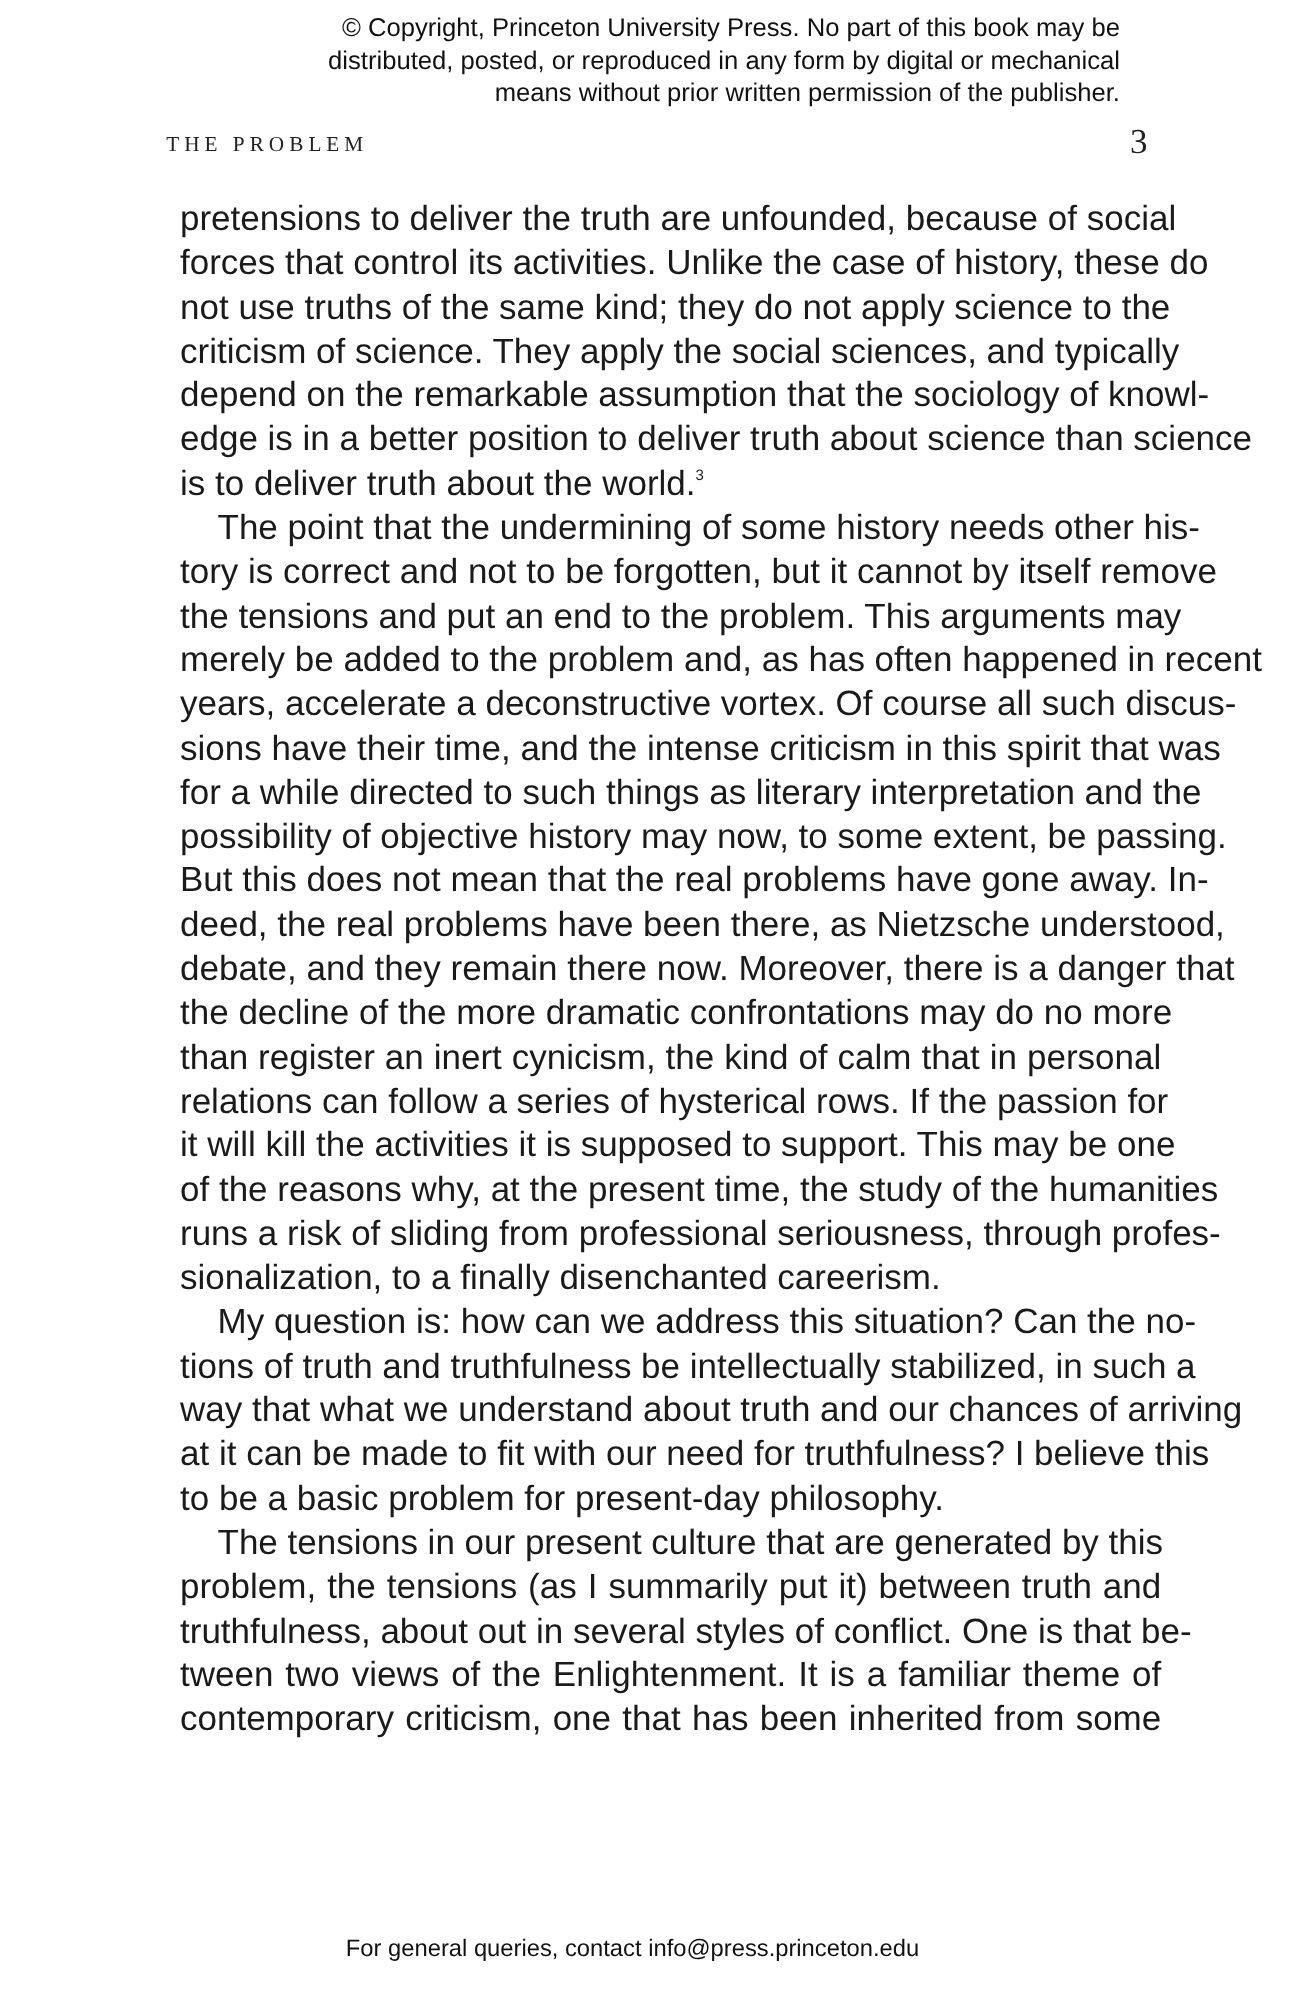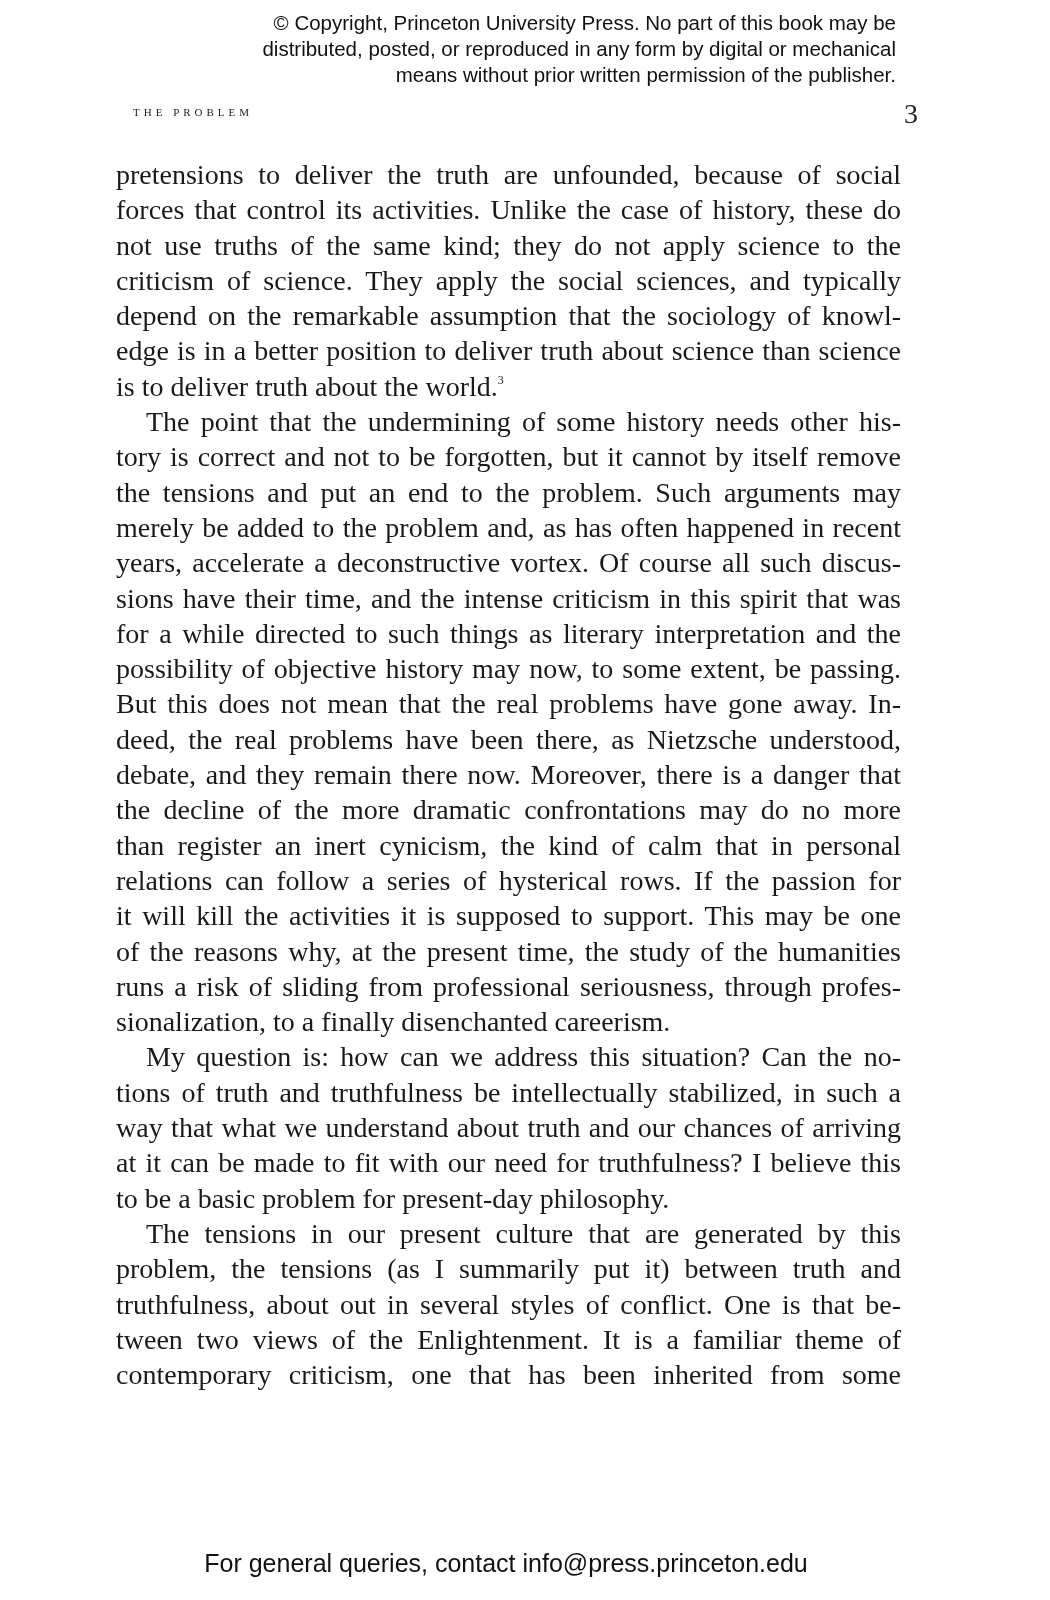--- a/index.html
+++ b/index.html
@@ -30,38 +30,38 @@
       left: 133px;
       top: 104px;
       width: 785px;
       height: 30px;
     }
     .running-title {
       position: absolute;
       left: 0;
       top: 2px;
       font-family: "Liberation Serif", serif;
-      font-size: 11px;
+      font-size: 17px;
       letter-spacing: 4px;
       color: #222222;
     }
     .page-number {
       position: absolute;
       right: 0;
       top: -6px;
       font-family: "Liberation Serif", serif;
       font-size: 28px;
       color: #222222;
     }
     .body-text {
       position: absolute;
-      left: 116px;
+      left: 144px;
       top: 157px;
       width: 785px;
-      font-family: Liberation Serif, serif;
+      font-family: Liberation Sans, sans-serif;
       font-size: 28px;
       line-height: 35.3px;
       color: #1a1a1a;
     }
     .line {
       display: block;
       text-align: justify;
       text-align-last: justify;
       white-space: nowrap;
       height: 35.3px;
@@ -79,21 +79,21 @@
       vertical-align: 12px;
       line-height: 0;
     }
     .footer {
       position: absolute;
       left: 0;
       width: 1012px;
       top: 1549px;
       text-align: center;
       font-family: "Liberation Sans", sans-serif;
-      font-size: 25px;
+      font-size: 19px;
       color: #111111;
     }
   </style>
 </head>
 <body>
 
 <div class="copyright">
   <div>© Copyright, Princeton University Press. No part of this book may be</div>
   <div>distributed, posted, or reproduced in any form by digital or mechanical</div>
   <div>means without prior written permission of the publisher.</div>
@@ -112,21 +112,21 @@
     <span class="line">not use truths of the same kind; they do not apply science to the</span>
     <span class="line">criticism of science. They apply the social sciences, and typically</span>
     <span class="line">depend on the remarkable assumption that the sociology of knowl-</span>
     <span class="line">edge is in a better position to deliver truth about science than science</span>
     <span class="line last"><span>is to deliver truth about the world.</span><sup class="fn">3</sup></span>
   </div>
 
   <div>
     <span class="line indent">The point that the undermining of some history needs other his-</span>
     <span class="line">tory is correct and not to be forgotten, but it cannot by itself remove</span>
-    <span class="line">the tensions and put an end to the problem. Such arguments may</span>
+    <span class="line">the tensions and put an end to the problem. This arguments may</span>
     <span class="line">merely be added to the problem and, as has often happened in recent</span>
     <span class="line">years, accelerate a deconstructive vortex. Of course all such discus-</span>
     <span class="line">sions have their time, and the intense criticism in this spirit that was</span>
     <span class="line">for a while directed to such things as literary interpretation and the</span>
     <span class="line">possibility of objective history may now, to some extent, be passing.</span>
     <span class="line">But this does not mean that the real problems have gone away. In-</span>
     <span class="line">deed, the real problems have been there, as Nietzsche understood,</span>
     <span class="line">debate, and they remain there now. Moreover, there is a danger that</span>
     <span class="line">the decline of the more dramatic confrontations may do no more</span>
     <span class="line">than register an inert cynicism, the kind of calm that in personal</span>

